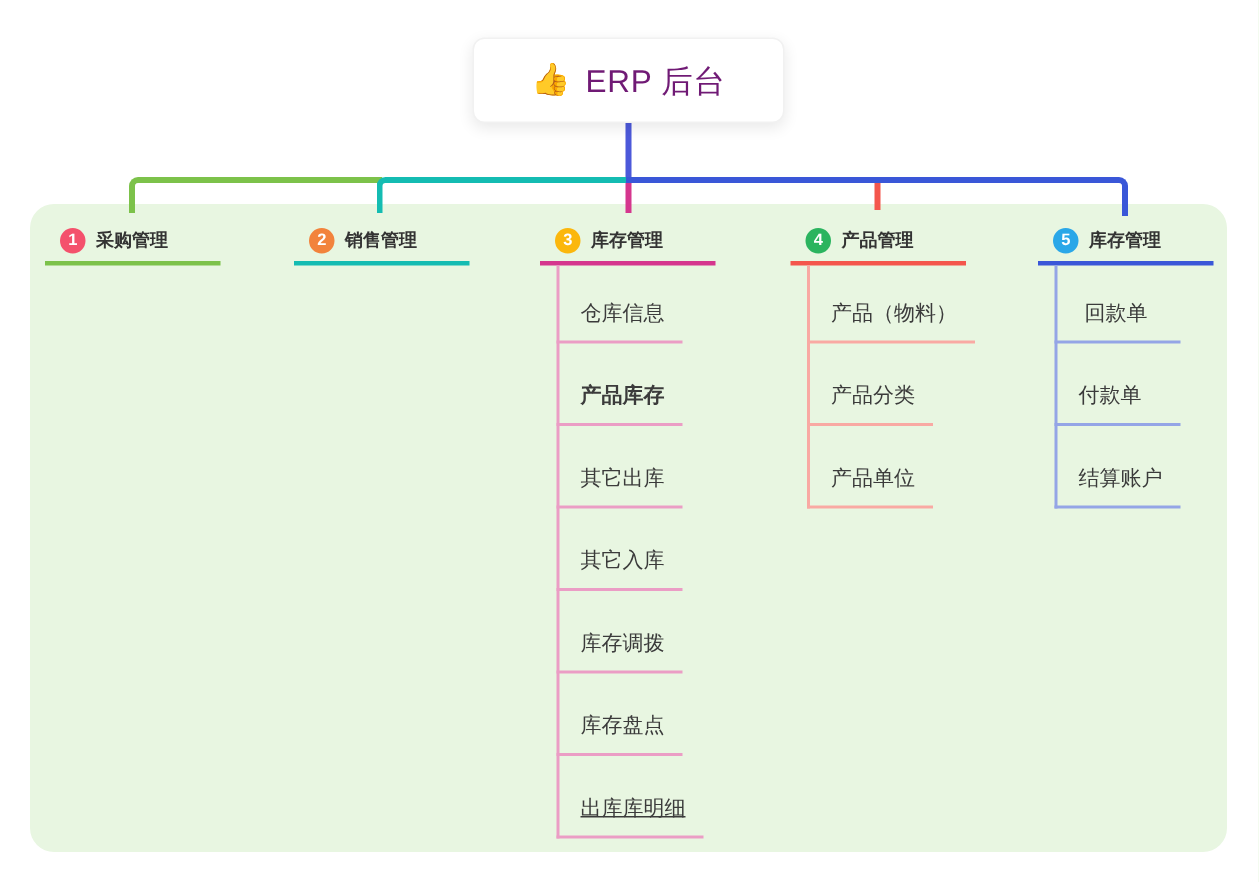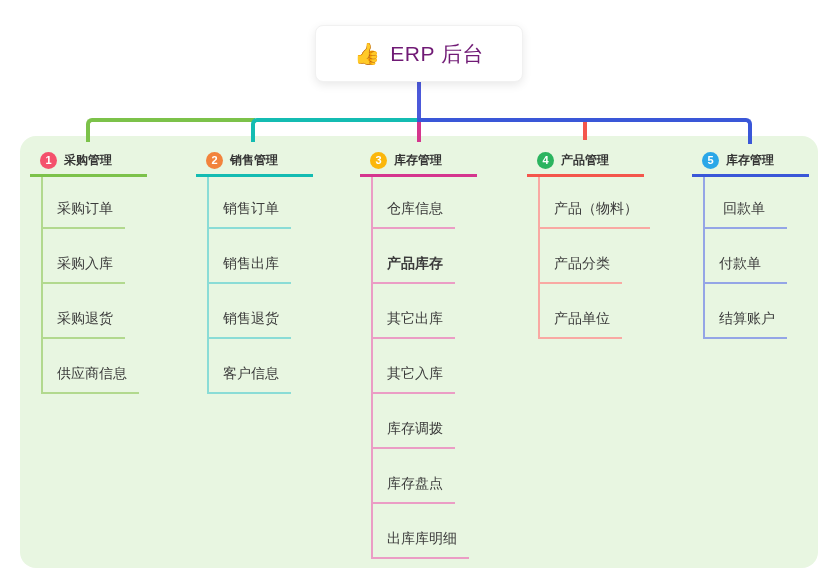--- a/index.html
+++ b/index.html
@@ -88,55 +88,41 @@
   <div class="root-node">
     <span class="root-emoji">👍</span>
     <span class="root-label">ERP 后台</span>
   </div>
 
   <div class="branch b1">
       <div class="bhead" style="border-bottom-color: rgb(124, 194, 74);">
         <span class="badge" style="background: rgb(244, 81, 108);">1</span>
         <span class="btitle">采购管理</span>
       </div>
-      <div class="bkids">
-        <div class="vline" style="background: rgb(178, 217, 142); height: 217px;"></div>
-        <div class="krow first" style="border-bottom-color: rgb(178, 217, 142);">采购订单</div>
-        <div class="krow" style="border-bottom-color: rgb(178, 217, 142);">采购入库</div>
-        <div class="krow" style="border-bottom-color: rgb(178, 217, 142);">采购退货</div>
-        <div class="krow" style="border-bottom-color: rgb(178, 217, 142);">供应商信息</div>
-      </div>
     </div>
   <div class="branch b2">
       <div class="bhead" style="border-bottom-color: rgb(20, 188, 178);">
         <span class="badge" style="background: rgb(242, 131, 60);">2</span>
         <span class="btitle">销售管理</span>
-      </div>
-      <div class="bkids">
-        <div class="vline" style="background: rgb(138, 220, 214); height: 217px;"></div>
-        <div class="krow first" style="border-bottom-color: rgb(138, 220, 214);">销售订单</div>
-        <div class="krow" style="border-bottom-color: rgb(138, 220, 214);">销售出库</div>
-        <div class="krow" style="border-bottom-color: rgb(138, 220, 214);">销售退货</div>
-        <div class="krow" style="border-bottom-color: rgb(138, 220, 214);">客户信息</div>
       </div>
     </div>
   <div class="branch b3">
       <div class="bhead" style="border-bottom-color: rgb(213, 54, 142);">
         <span class="badge" style="background: rgb(251, 183, 12);">3</span>
         <span class="btitle">库存管理</span>
       </div>
       <div class="bkids">
         <div class="vline" style="background: rgb(235, 157, 197); height: 382px;"></div>
         <div class="krow first" style="border-bottom-color: rgb(235, 157, 197);">仓库信息</div>
         <div class="krow" style="border-bottom-color: rgb(235, 157, 197); font-weight: bold;">产品库存</div>
         <div class="krow" style="border-bottom-color: rgb(235, 157, 197); text-align: center;">其它出库</div>
         <div class="krow" style="border-bottom-color: rgb(235, 157, 197);">其它入库</div>
         <div class="krow" style="border-bottom-color: rgb(235, 157, 197);">库存调拨</div>
         <div class="krow" style="border-bottom-color: rgb(235, 157, 197);">库存盘点</div>
-        <div class="krow" style="border-bottom-color: rgb(235, 157, 197);">出库库明细</div>
+        <div class="krow" style="border-bottom-color: rgb(235, 157, 197); text-decoration: underline;">出库库明细</div>
       </div>
     </div>
   <div class="branch b4">
       <div class="bhead" style="border-bottom-color: rgb(244, 86, 76);">
         <span class="badge" style="background: rgb(43, 180, 95);">4</span>
         <span class="btitle">产品管理</span>
       </div>
       <div class="bkids">
         <div class="vline" style="background: rgb(249, 169, 163); height: 162px;"></div>
         <div class="krow first" style="border-bottom-color: rgb(249, 169, 163);">产品（物料）</div>

